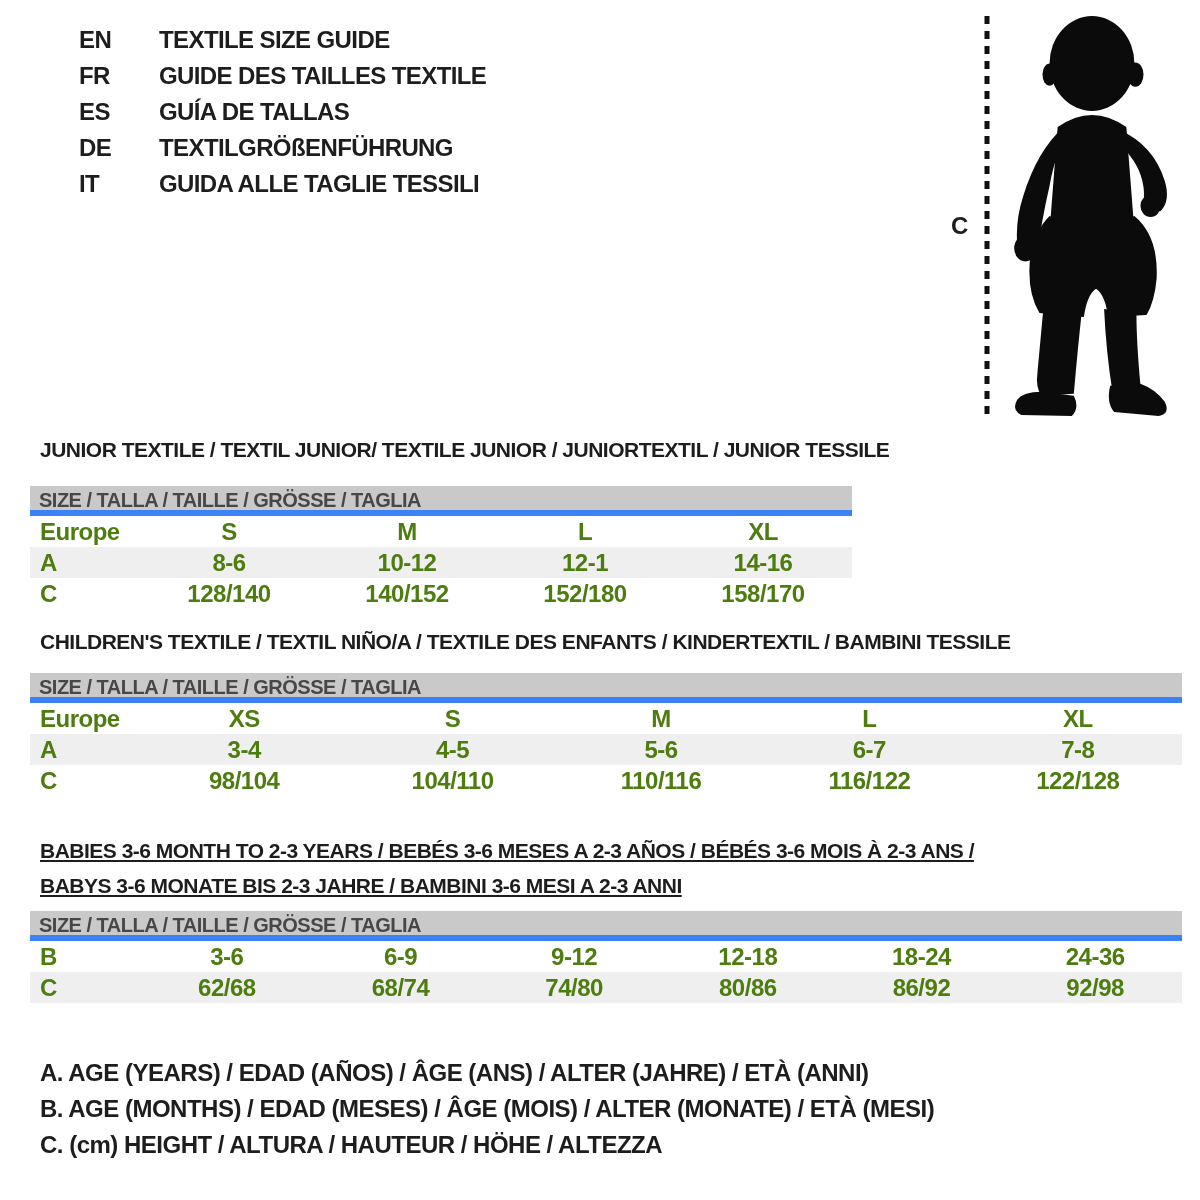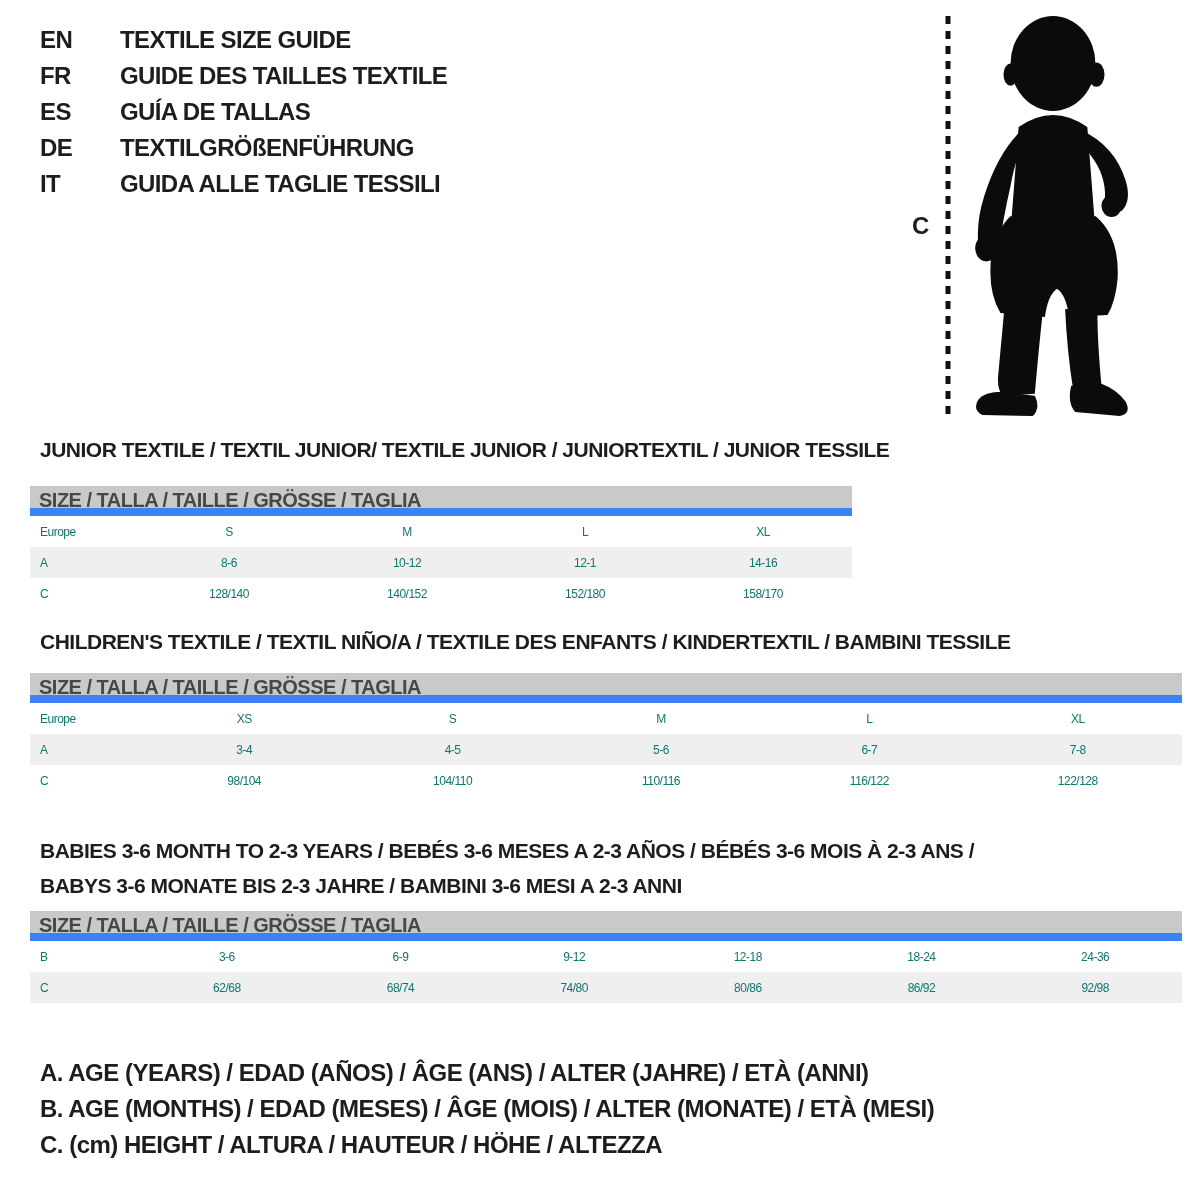--- a/index.html
+++ b/index.html
@@ -2,53 +2,53 @@
 <html><head>
 <meta charset="utf-8">
 <style>
   * { margin:0; padding:0; box-sizing:border-box; }
   html,body { width:1200px; height:1200px; background:#ffffff; overflow:hidden;
               font-family:"Liberation Sans", sans-serif; color:#1d1d1d; }
 
   .page { position:relative; width:1200px; height:1200px; }
 
   
-  .top { position:relative; height:432px; }
+  .top { position:relative; height:432px;margin-left:39px; }
   .langs { position:absolute; left:40px; top:22px; }
   .lang-row { display:flex; height:36px; align-items:center;
               font-size:24px; font-weight:700; letter-spacing:-0.6px; }
   .lang-code { width:80px; }
   .lang-label { white-space:nowrap; }
 
   .measure-c { position:absolute; left:912px; top:212px;
                font-size:24px; font-weight:700; }
   .dash-line { position:absolute; left:944px; top:16px; }
   .baby { position:absolute; left:968px; top:14px; }
 
   
   .section-title { margin-left:40px; font-size:21px; font-weight:700;
                    letter-spacing:-0.5px; line-height:22px; white-space:nowrap; }
   #title-junior   { margin-top:7px; }
   #title-children { margin-top:22px; }
   #title-babies   { margin-top:37px; }
-  #title-babies .tline { line-height:35px; }
+  #title-babies .tline { line-height:35px;text-decoration:underline; }
 
   .tbl { margin-left:30px; }
   .t1 { width:822px;  margin-top:25px; }
   .t2 { width:1152px; margin-top:20px; }
   .t3 { width:1152px; margin-top:8px; }
 
-  .size-bar { height:30px; background:#c9c9c9; border-bottom:8px solid #3b82f6;
+  .size-bar { height:30px; background:#c9c9c9; border-bottom:6px solid #3b82f6;
               padding-left:9px; font-size:20px; font-weight:700; color:#474747;
               letter-spacing:-0.5px; line-height:28px; }
 
   .trow { display:table; width:100%; table-layout:fixed; height:31px; }
   .trow.shaded { background:#efefef; }
   .tcell { display:table-cell; vertical-align:middle; text-align:center;
-           font-size:12px; font-weight:400; letter-spacing:-0.5px; color:#0f766e; }
+           font-size:24px; font-weight:700; letter-spacing:-0.5px; color:#4d7c0f; }
   .tcell.label { width:110px; text-align:left; padding-left:10px; }
 
   
   .legend { margin:52px 0 0 40px; }
   .legend-line { font-size:24px; font-weight:700; letter-spacing:-0.5px;
                  line-height:36px; white-space:nowrap; }
 </style>
 </head>
 <body>
 

